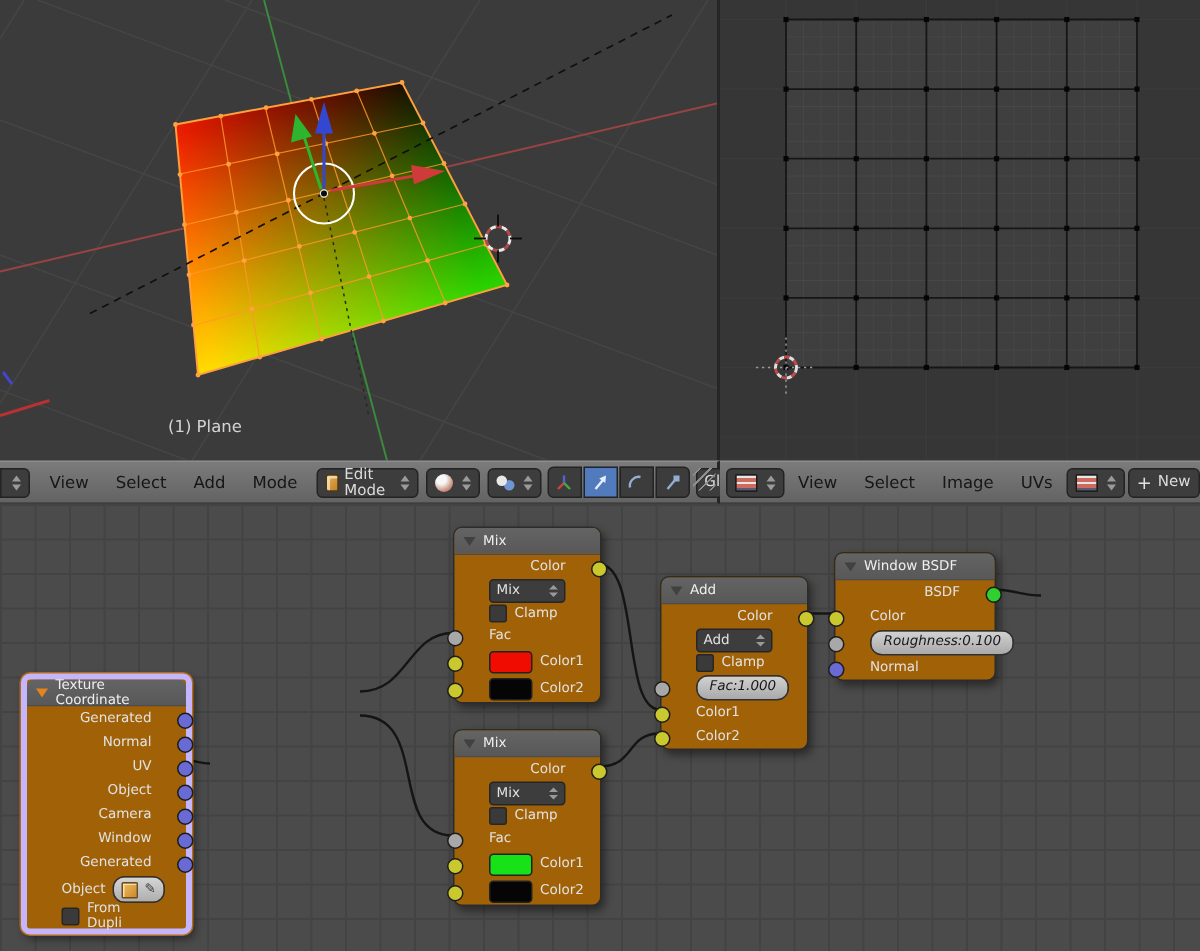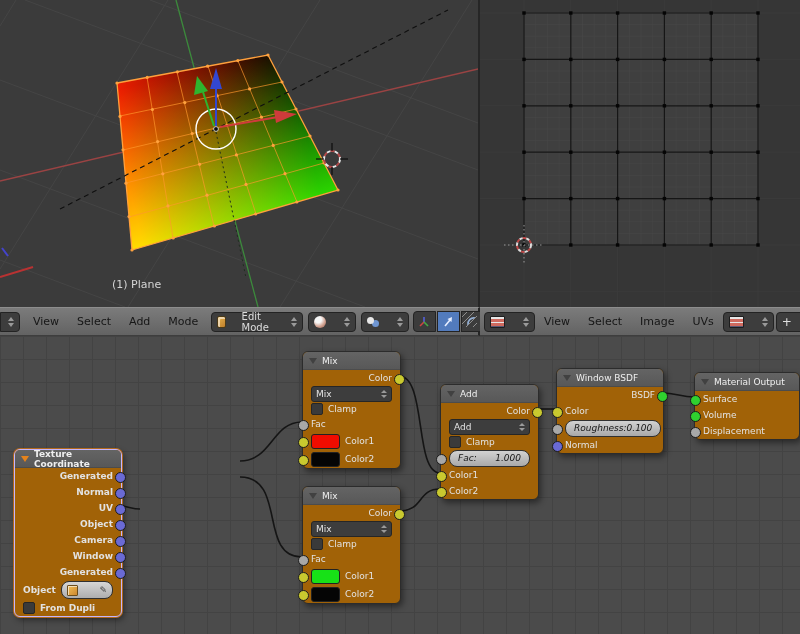--- a/index.html
+++ b/index.html
@@ -12,21 +12,21 @@
        border-top:1px solid #8d8d8d;border-bottom:1px solid #3e3e3e;
        display:flex;align-items:center;font-size:11px;color:#161616;}
   .hdr-left{left:0;top:307px;width:478px;border-right:2px solid #262626;}
   .hdr-right{left:480px;top:307px;width:320px;}
   .nodeed{position:absolute;left:0;top:336px;width:800px;height:298px;background:#4b4b4b;
      background-image:linear-gradient(#434343 1px,transparent 1px),linear-gradient(90deg,#434343 1px,transparent 1px);
      background-size:23px 23px;}
   
   .menu{margin:0 9px;cursor:default;white-space:nowrap;}
   .btn{background:#3d3d3d;border:1px solid #232323;border-radius:4px;height:18px;
-       display:flex;align-items:center;gap:16px;padding:0 5px;color:#dcdcdc;font-size:10px;}
+       display:flex;align-items:center;gap:4px;padding:0 5px;color:#dcdcdc;font-size:10px;}
   .updn{display:inline-flex;flex-direction:column;gap:2px;margin-left:2px;}
   .updn i{width:0;height:0;border-left:3px solid transparent;border-right:3px solid transparent;}
   .updn i.u{border-bottom:4px solid #9a9a9a;}
   .updn i.d{border-top:4px solid #9a9a9a;}
   .stub{width:13px;justify-content:center;border-radius:0 4px 4px 0;margin-right:4px;}
   .cubeicon{width:10px;height:10px;background:linear-gradient(135deg,#e8b44d,#c07f2c);border:1px solid #4c3a17;border-radius:2px;
      box-shadow:inset 2px 2px 0 rgba(255,255,255,.55);}
   .sphereicon{width:12px;height:12px;border-radius:50%;background:radial-gradient(circle at 35% 30%,#f7f7f7 0 28%,#d3a493 60%,#8a5244);}
   .pivoticon{width:7px;height:7px;border-radius:50%;background:#e8e8e8;box-shadow:5px 3px 0 0 #6f96d3;margin-right:5px;margin-bottom:3px;}
   .mgrp{display:flex;gap:1px;margin:0 4px;}
@@ -37,26 +37,26 @@
   .rsz{position:absolute;right:1px;top:4px;width:15px;height:15px;
        background:repeating-linear-gradient(135deg,transparent 0 3px,#8f8f8f 3px 4px,transparent 4px 5px);}
   .imgicon{width:13px;height:10px;border:1px solid #1d1d1d;border-radius:1px;
      background:linear-gradient(#e7e7e7 0 20%,#cf6a5f 20% 45%,#e7e7e7 45% 60%,#cf6a5f 60% 85%,#5a5a74 85%);}
   .plus{font-size:12px;color:#e0e0e0;line-height:10px;}
   
   .objlabel{position:absolute;left:112px;top:278px;font-size:11px;color:#d4d4d4;}
   
   .node{position:absolute;background:#a16207;border:1px solid #2c2c2c;border-radius:6px;
         box-shadow:2px 3px 6px rgba(0,0,0,.45);font-size:9px;color:#e2e2e2;z-index:2;}
-  .node.sel{border:1px solid #c4b5fd;box-shadow:0 0 0 1px #b26a1d,2px 3px 6px rgba(0,0,0,.45);font-weight:bold;}
+  .node.sel{border:4px solid #c4b5fd;box-shadow:0 0 0 1px #b26a1d,2px 3px 6px rgba(0,0,0,.45);}
   .nhd{height:17px;background:linear-gradient(#646464,#585858);border-radius:5px 5px 0 0;border-bottom:1px solid #4c4c4c;
        display:flex;align-items:center;gap:5px;padding:0 6px;color:#efefef;}
   .tri{width:0;height:0;border-left:4px solid transparent;border-right:4px solid transparent;border-top:6px solid #414141;}
   .tri.orange{border-top-color:#e5831c;}
-  .row{position:relative;display:flex;align-items:center;gap:5px;padding:0 8px;}
+  .row{position:relative;display:flex;align-items:center;gap:5px;padding:0 23px;}
   .h14{height:14px}.h16{height:16px}.h18{height:18px}.h20{height:20px}
   .row.out{justify-content:flex-end;}
   .sock{position:absolute;top:50%;width:9px;height:9px;margin-top:-4.5px;border-radius:50%;border:1px solid #1d1d1d;z-index:3;}
   .sock.l{left:-5px}.sock.r{right:-5px}
   .sv{background:#6a6ad4}.sc{background:#c9c92f}.sval{background:#a8a8a8}.ssh{background:#2fd12f}
   .dd{flex:1;background:#3d3d3d;border:1px solid #262626;border-radius:3px;height:14px;
       display:flex;align-items:center;justify-content:space-between;padding:0 4px;color:#e2e2e2;}
   .dd .updn i.u{border-bottom-width:3px;}.dd .updn i.d{border-top-width:3px;}
   .cb{width:10px;height:10px;background:#3a3a3a;border:1px solid #262626;border-radius:2px;flex:none;}
   .swatch{width:27px;height:13px;border:1px solid #222;border-radius:3px;flex:none;}
@@ -599,32 +599,14 @@
           <span>Roughness:</span>
           <span>0.100</span>
         </div>
       </div>
     <div class="row h16">
         <span class="sock l sv"></span>
         <span>Normal</span>
       </div>
   </div>
 
-  <div class="node" style="left:694px;top:372px;width:104px;">
-    <div class="nhd">
-        <span class="tri"></span>
-        <span>Material Output</span>
-      </div>
-    <div class="row h16">
-        <span class="sock l ssh"></span>
-        <span>Surface</span>
-      </div>
-    <div class="row h16">
-        <span class="sock l ssh"></span>
-        <span>Volume</span>
-      </div>
-    <div class="row h16">
-        <span class="sock l sval"></span>
-        <span>Displacement</span>
-      </div>
-  </div>
 
 </div>
 
 </body></html>

